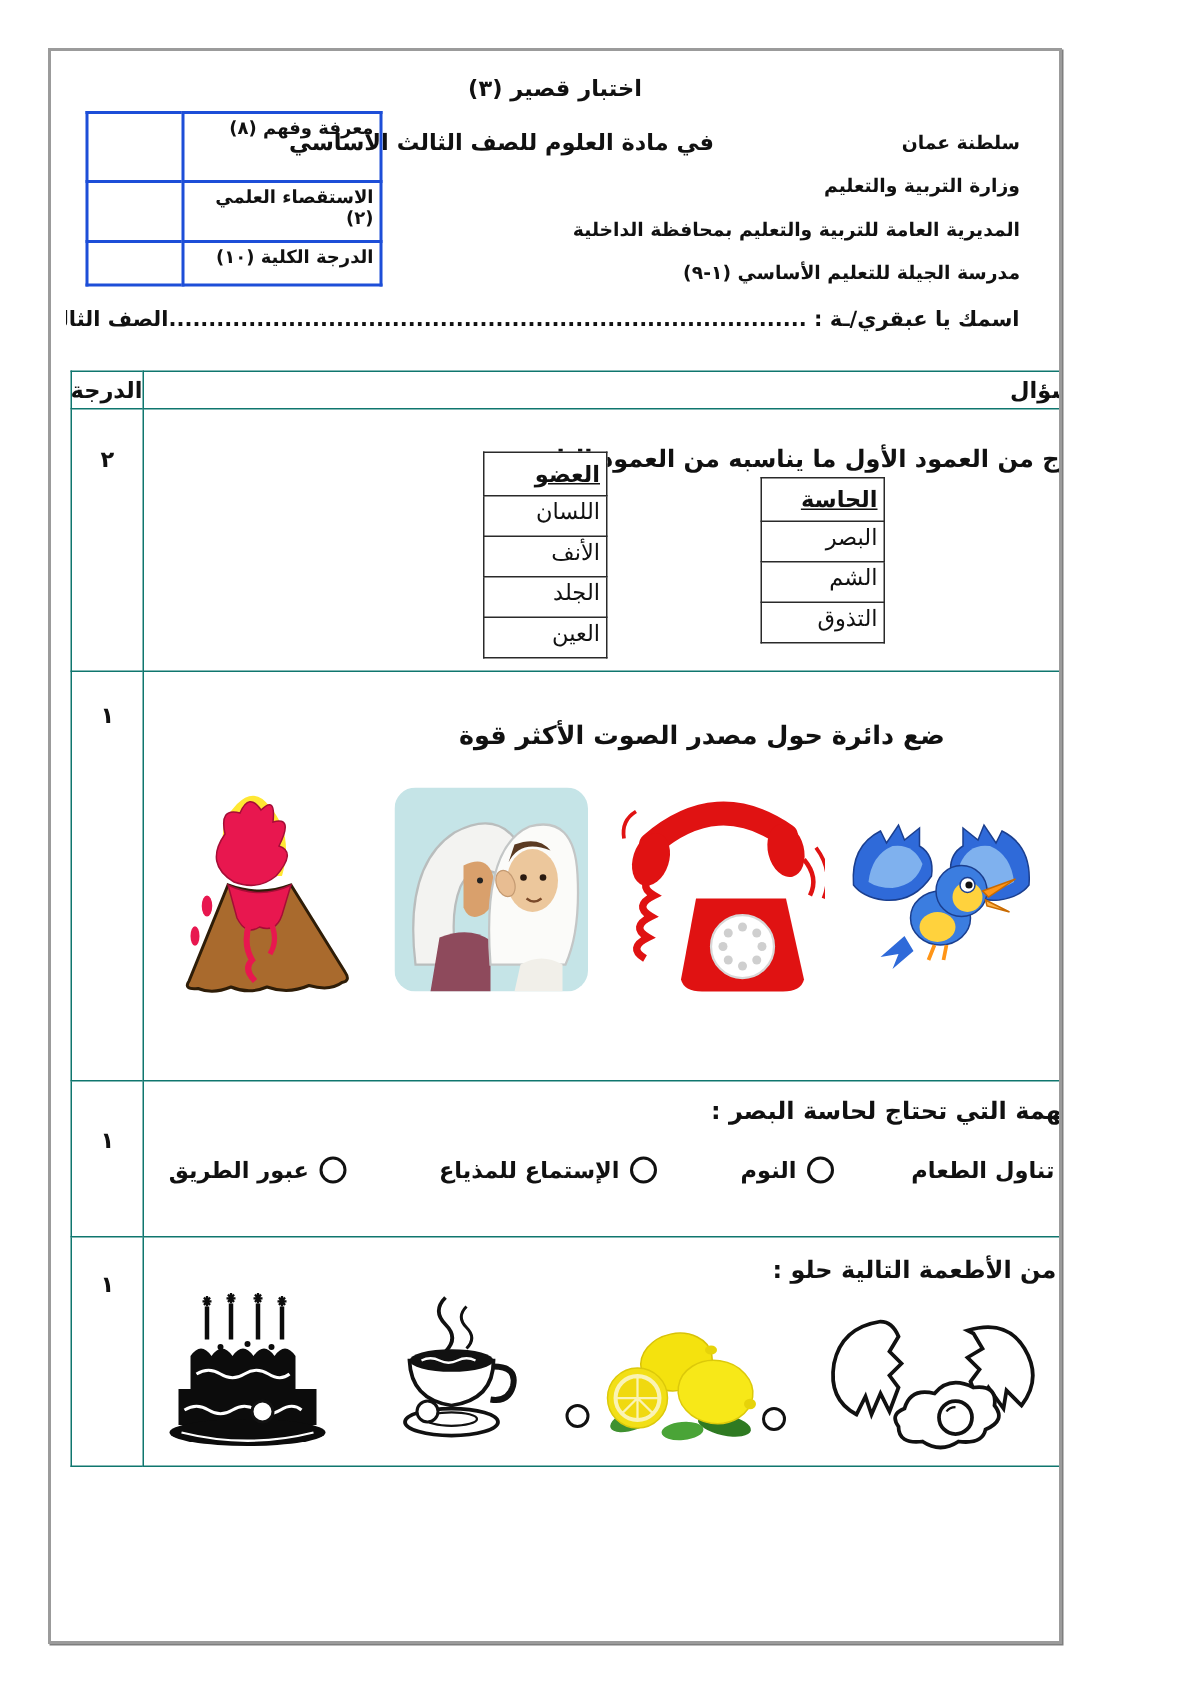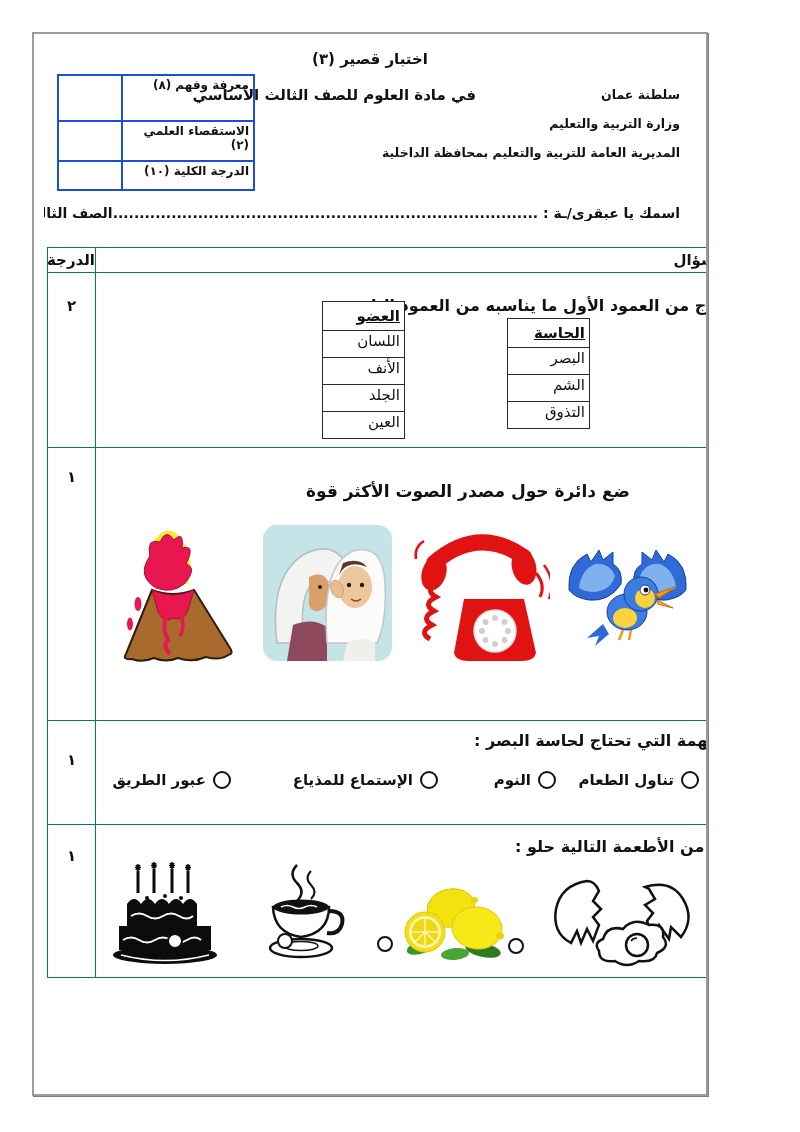--- a/index.html
+++ b/index.html
@@ -64,20 +64,21 @@
 <body>
 
 <div class="page">
 
   <div class="exam-title">اختبار قصير (٣)</div>
   <div class="exam-subtitle">في مادة العلوم للصف الثالث الأساسي</div>
   <div class="org-block">
     <div>سلطنة عمان</div>
     <div>وزارة التربية والتعليم</div>
     <div>المديرية العامة للتربية والتعليم بمحافظة الداخلية</div>
+    <div>مدرسة الجيلة للتعليم الأساسي (١-٩)</div>
   </div>
 
   <table class="score-box">
     <tbody>
         <tr class="sb-r1">
       <td class="sb-label">معرفة وفهم (٨)</td>
       <td class="sb-value"></td>
     </tr>
     <tr class="sb-r2">
       <td class="sb-label">الاستقصاء العلمي (٢)</td>
@@ -229,21 +230,21 @@
           </svg>
         </div>
       </td>
       <td class="grade-cell gc2">١</td>
     </tr>
 
     <tr class="r3">
       <td class="num-cell">٣-</td>
       <td class="q-cell">
         <div class="q-text" style="top:10px; right:5px;">المهمة التي تحتاج لحاسة البصر :</div>
-        <div class="opt" style="right:36px;margin-left:16px;">
+        <div class="opt" style="right:7px;margin-left:16px;">
           <span class="bubble"></span>
           <span class="opt-label">تناول الطعام</span>
         </div>
         <div class="opt" style="right:179px;">
           <span class="bubble"></span>
           <span class="opt-label">النوم</span>
         </div>
         <div class="opt" style="right:297px;">
           <span class="bubble"></span>
           <span class="opt-label">الإستماع للمذياع</span>

